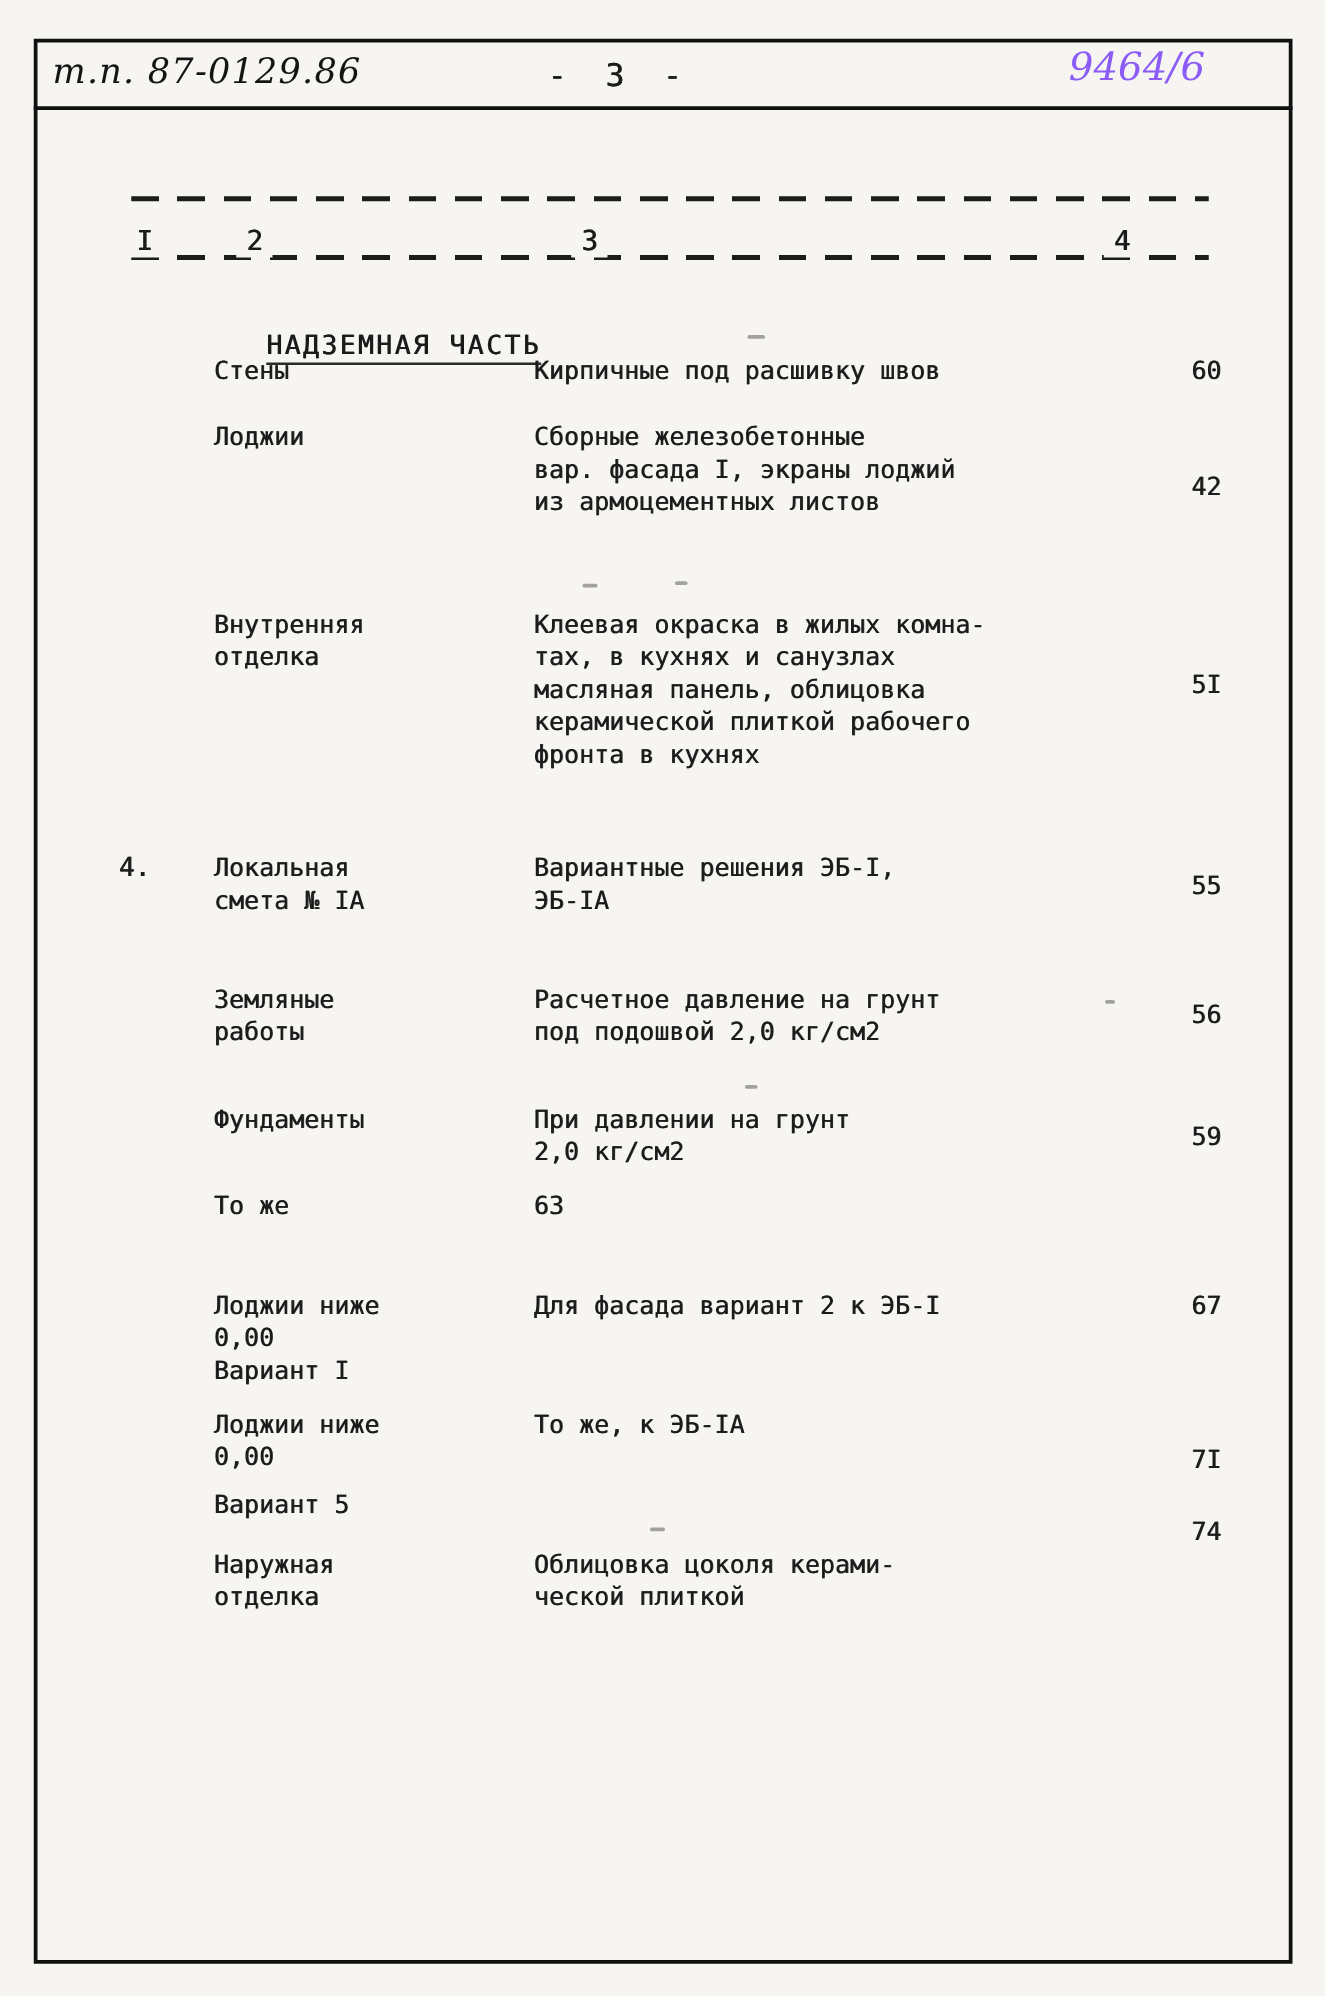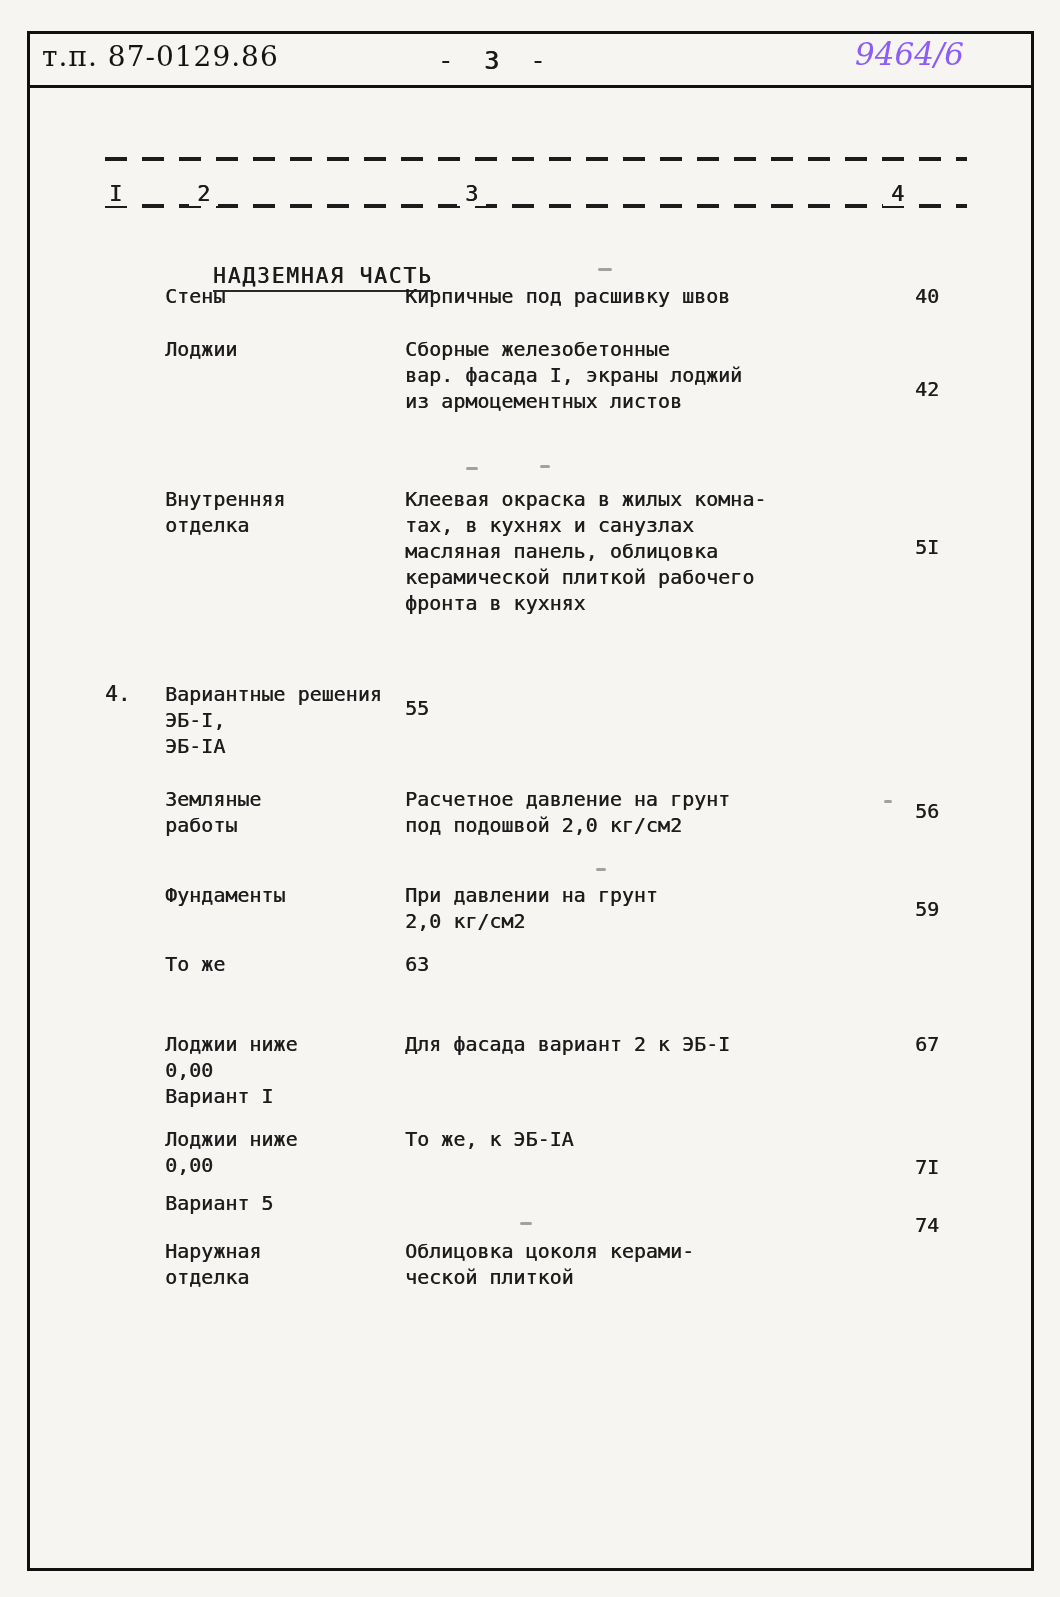--- a/index.html
+++ b/index.html
@@ -17,21 +17,21 @@
     position:absolute; left:27px; top:31px; width:1007px; height:1540px;
     border:3px solid #101010;
     box-sizing:border-box;
   }
   .header-rule {
     position:absolute; left:27px; top:85px; width:1007px; height:3px;
     background:#101010;
   }
   .hdr-doc {
     position:absolute; left:42px; top:40px;
-    font-family:"DejaVu Serif", serif; 
+    font-family:"DejaVu Serif", serif; font-style:italic;
     font-size:28px; letter-spacing:1px; color:#141414;text-align:center;
   }
   .hdr-page {
     position:absolute; left:438px; top:46px;
     font-size:25px; letter-spacing:8px;
     text-shadow:0.6px 0 0 #1b1b1b;
   }
   .hdr-sheet {
     position:absolute; left:855px; top:36px;
     font-family:"DejaVu Serif", serif; font-style:italic;
@@ -60,26 +60,27 @@
   .cn4 { left:778px; }
   .section-title {
     position:absolute; left:213px; top:230px;
     font-size:21px; letter-spacing:2px;
     border-bottom:2px solid #2a2a2a; padding-bottom:2px;
     text-shadow:0.6px 0 0 #1b1b1b;
     margin-top:34px;
   }
   
   .row {
-    position:absolute; left:105px; width:900px;
+    position:absolute; left:95px; width:900px;
     display:grid;
     grid-template-columns:60px 240px 510px 90px;
     font-size:20px; line-height:26px;
     white-space:pre-line;
     text-shadow:0.5px 0 0 rgba(25,25,25,0.85);
+    gap:16px;
   }
   .c-num { font-size:21px; }
   .c-page { text-align:left; }
   
   .scan-mark {
     position:absolute; height:3px; background:rgba(60,60,60,0.45); border-radius:2px;
   }
 </style>
 </head>
 <body>
@@ -102,21 +103,21 @@
     <span class="cn cn3">3</span>
     <span class="cn cn4">4</span>
   </div>
 
   <div class="section-title">НАДЗЕМНАЯ ЧАСТЬ</div>
 
   <div class="row" style="top:283px">
     <div class="c-num"></div>
     <div class="c-item">Стены</div>
     <div class="c-desc">Кирпичные под расшивку швов</div>
-    <div class="c-page">40</div>
+    <div class="c-page">60</div>
   </div>
 
   <div class="row" style="top:336px">
     <div class="c-num"></div>
     <div class="c-item">Лоджии</div>
     <div class="c-desc">Сборные железобетонные
 вар. фасада I, экраны лоджий
 из армоцементных листов</div>
     <div class="c-page" style="padding-top:40px">42</div>
   </div>
@@ -128,20 +129,22 @@
     <div class="c-desc">Клеевая окраска в жилых комна-
 тах, в кухнях и санузлах
 масляная панель, облицовка
 керамической плиткой рабочего
 фронта в кухнях</div>
     <div class="c-page" style="padding-top:48px">5I</div>
   </div>
 
   <div class="row" style="top:681px">
     <div class="c-num">4.</div>
+    <div class="c-item">Локальная
+смета № IА</div>
     <div class="c-desc">Вариантные решения ЭБ-I,
 ЭБ-IА</div>
     <div class="c-page" style="padding-top:14px">55</div>
   </div>
 
   <div class="row" style="top:786px">
     <div class="c-num"></div>
     <div class="c-item">Земляные
 работы</div>
     <div class="c-desc">Расчетное давление на грунт

